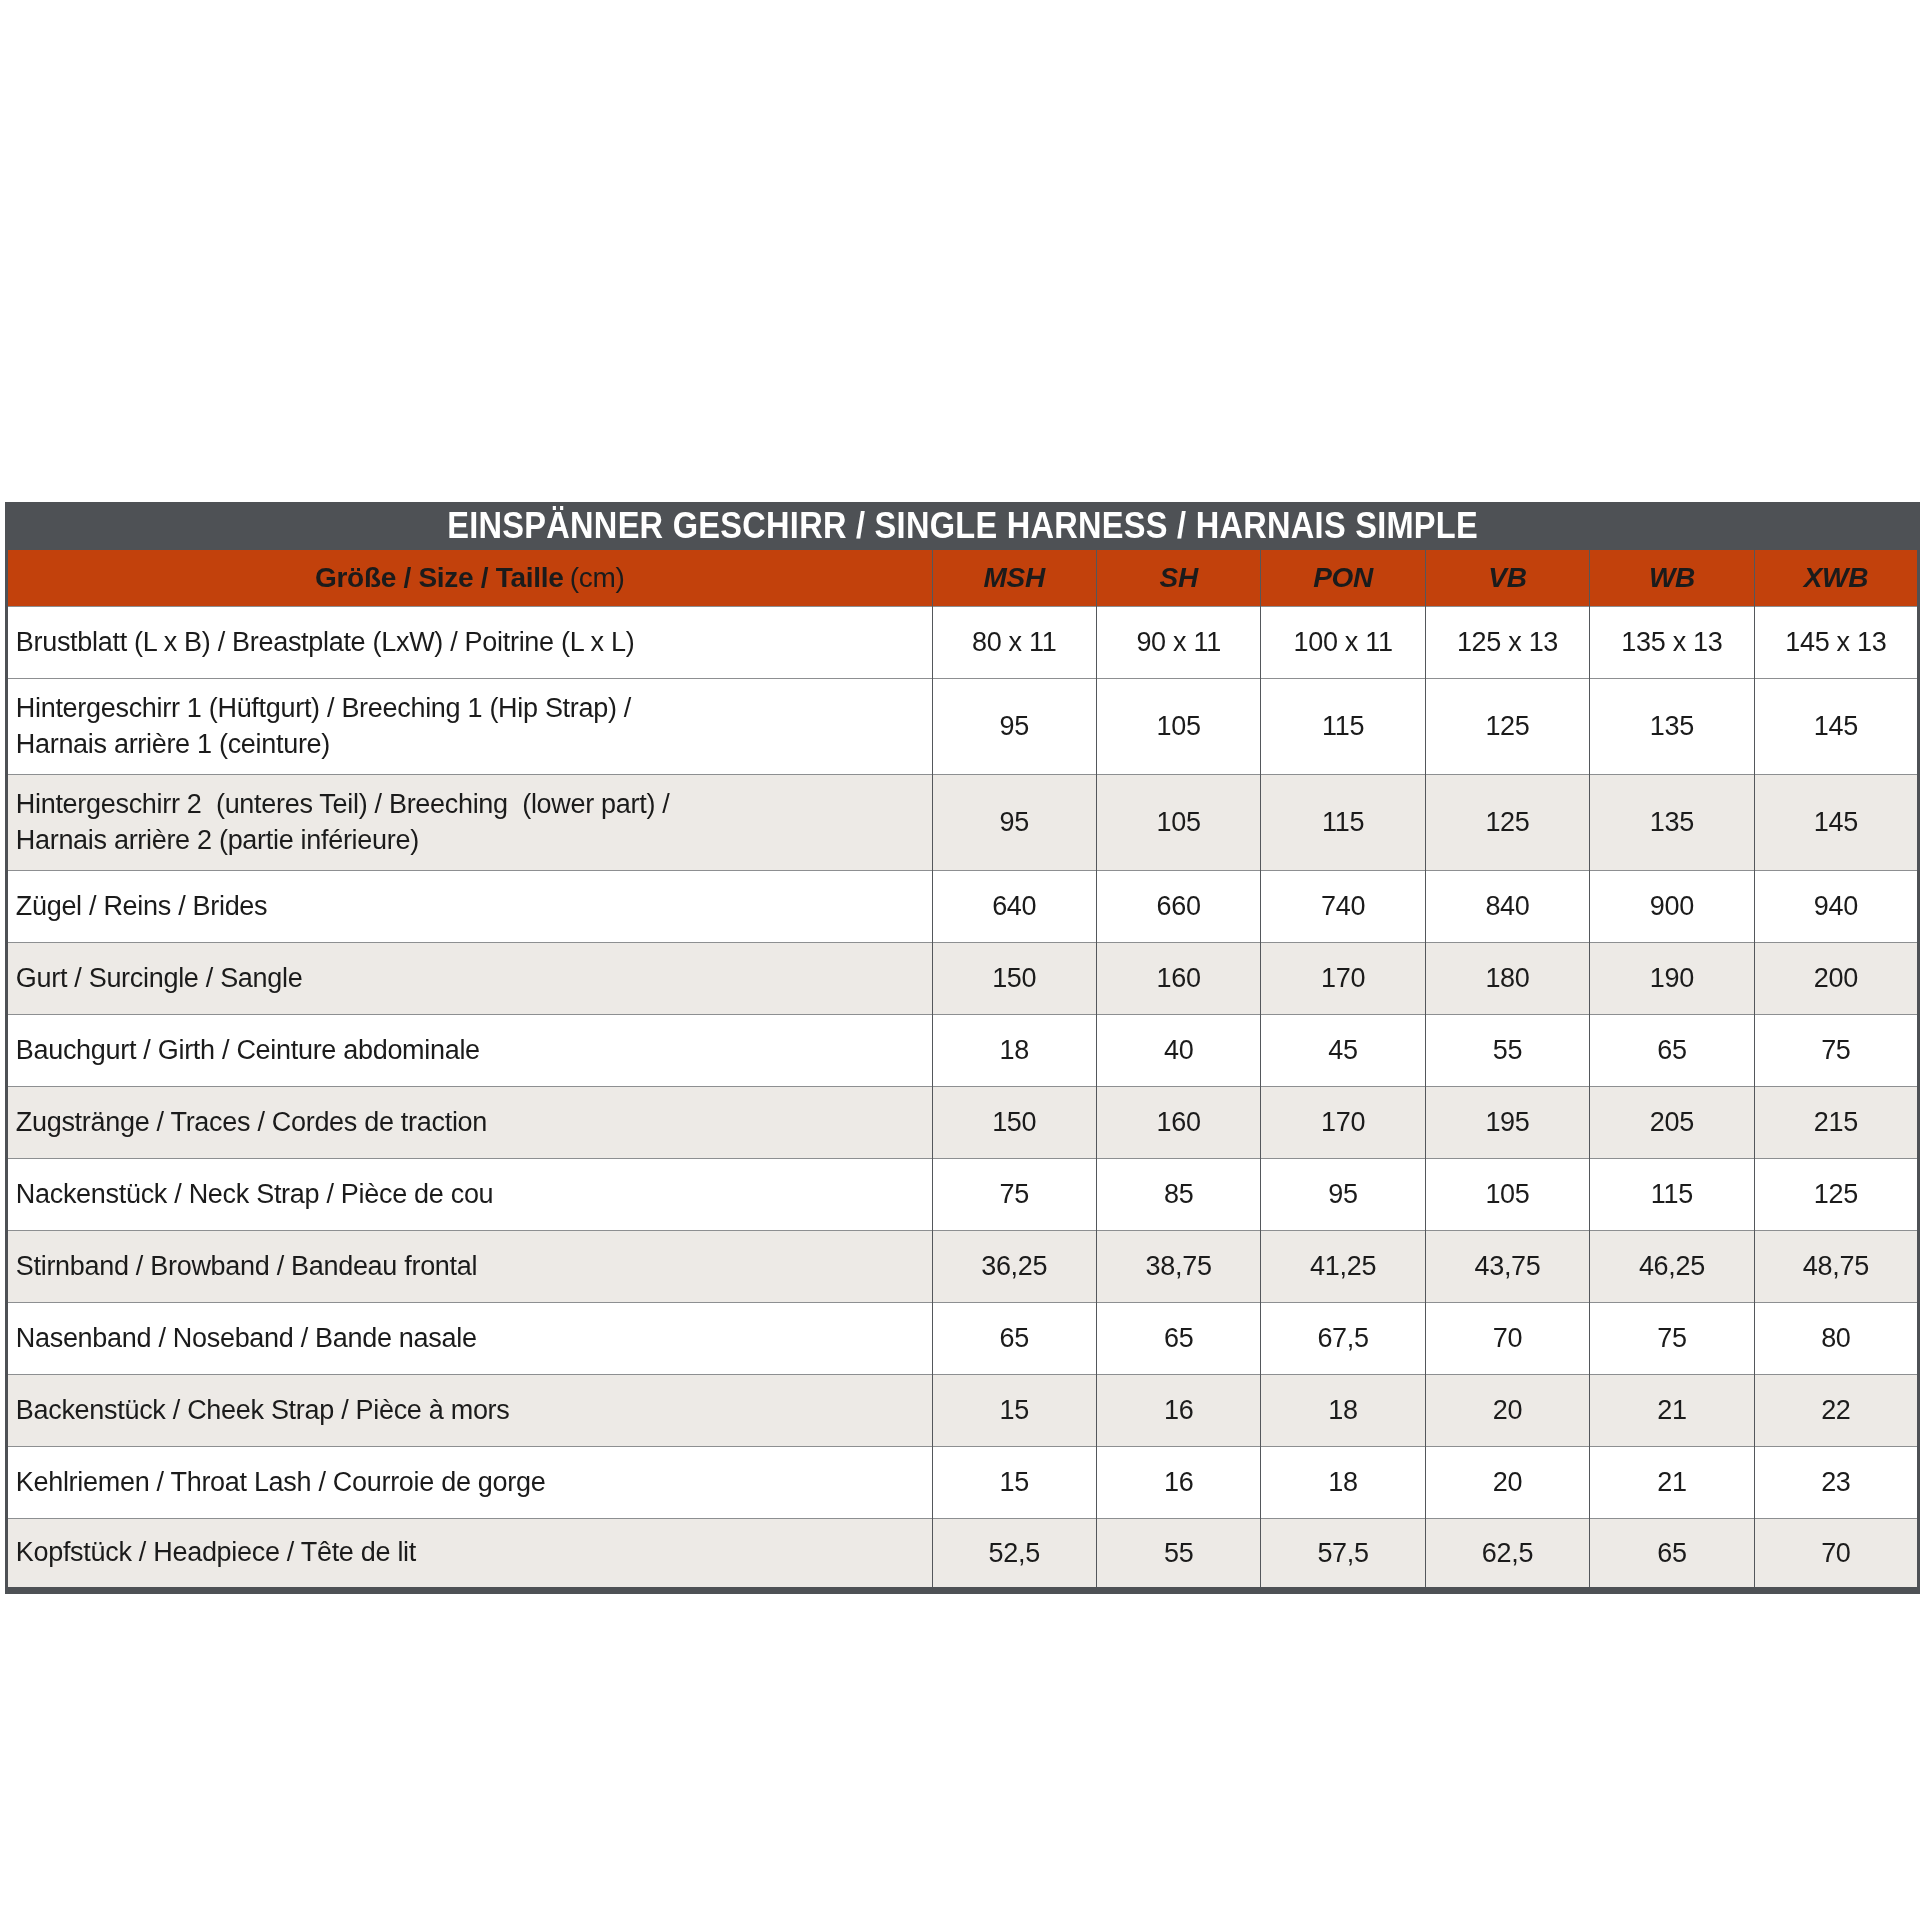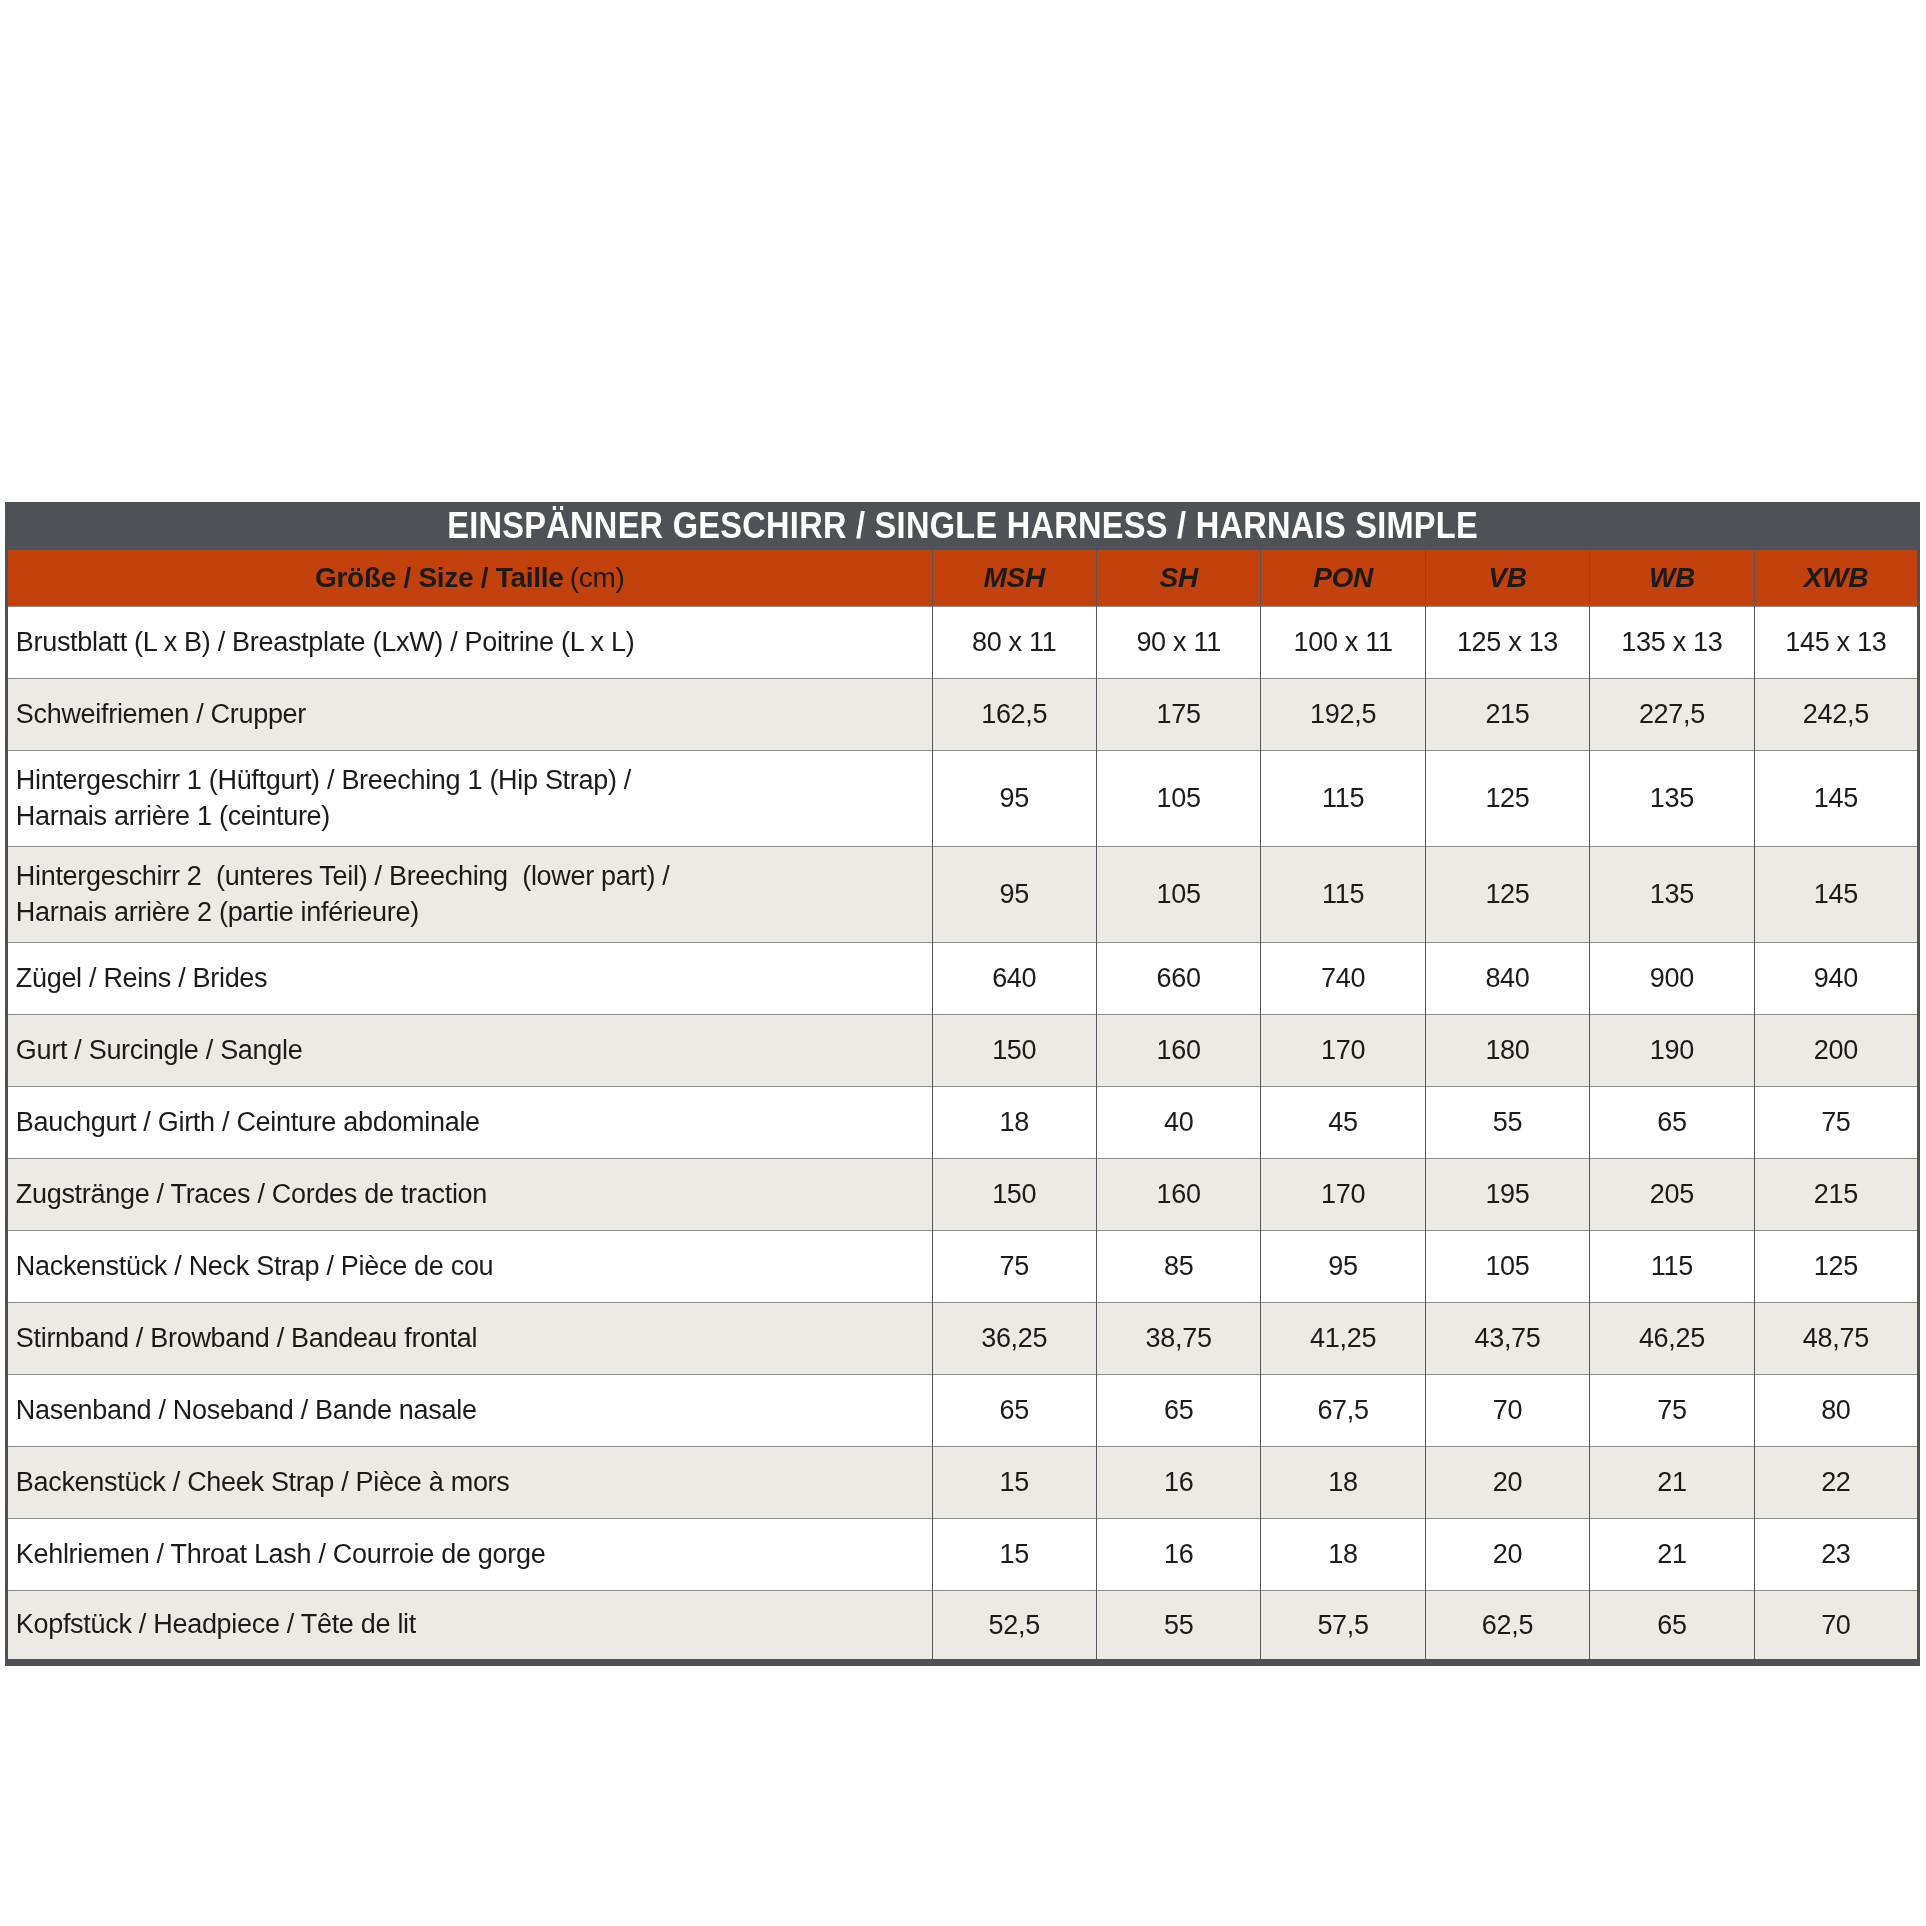--- a/index.html
+++ b/index.html
@@ -121,29 +121,20 @@
 
     <tr class="white single">
           <td class="label">Brustblatt (L x B) / Breastplate (LxW) / Poitrine (L x L)</td>
           <td class="val">80 x 11</td>
           <td class="val">90 x 11</td>
           <td class="val">100 x 11</td>
           <td class="val">125 x 13</td>
           <td class="val">135 x 13</td>
           <td class="val">145 x 13</td>
         </tr>
-        <tr class="gray single">
-          <td class="label">Schweifriemen / Crupper</td>
-          <td class="val">162,5</td>
-          <td class="val">175</td>
-          <td class="val">192,5</td>
-          <td class="val">215</td>
-          <td class="val">227,5</td>
-          <td class="val">242,5</td>
-        </tr>
         <tr class="white tall">
           <td class="label">Hintergeschirr 1 (Hüftgurt) / Breeching 1 (Hip Strap) /
 Harnais arrière 1 (ceinture)</td>
           <td class="val">95</td>
           <td class="val">105</td>
           <td class="val">115</td>
           <td class="val">125</td>
           <td class="val">135</td>
           <td class="val">145</td>
         </tr>

